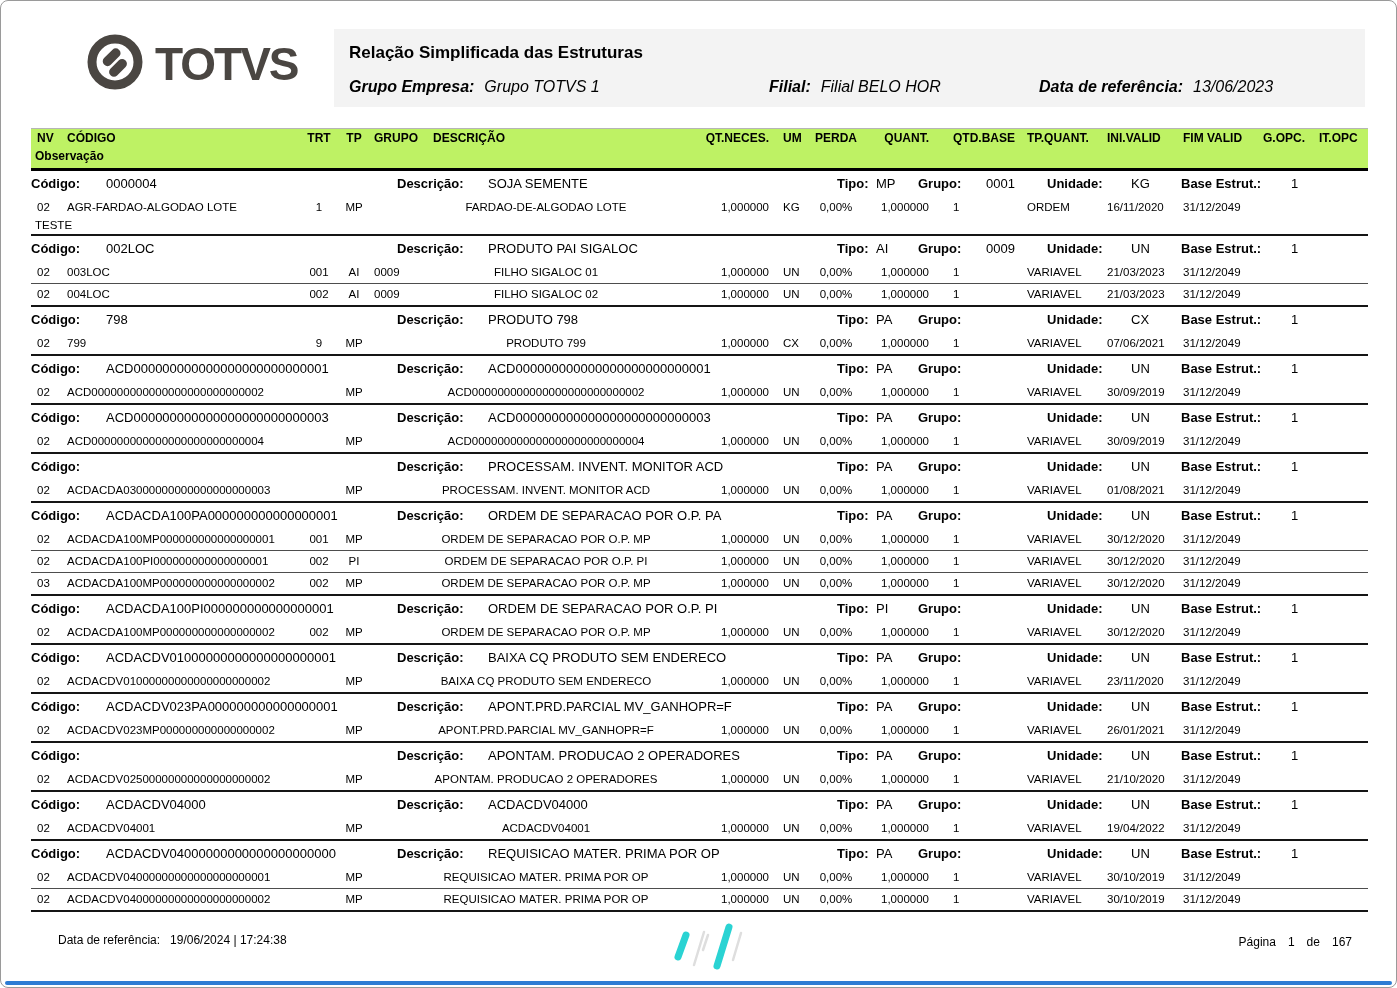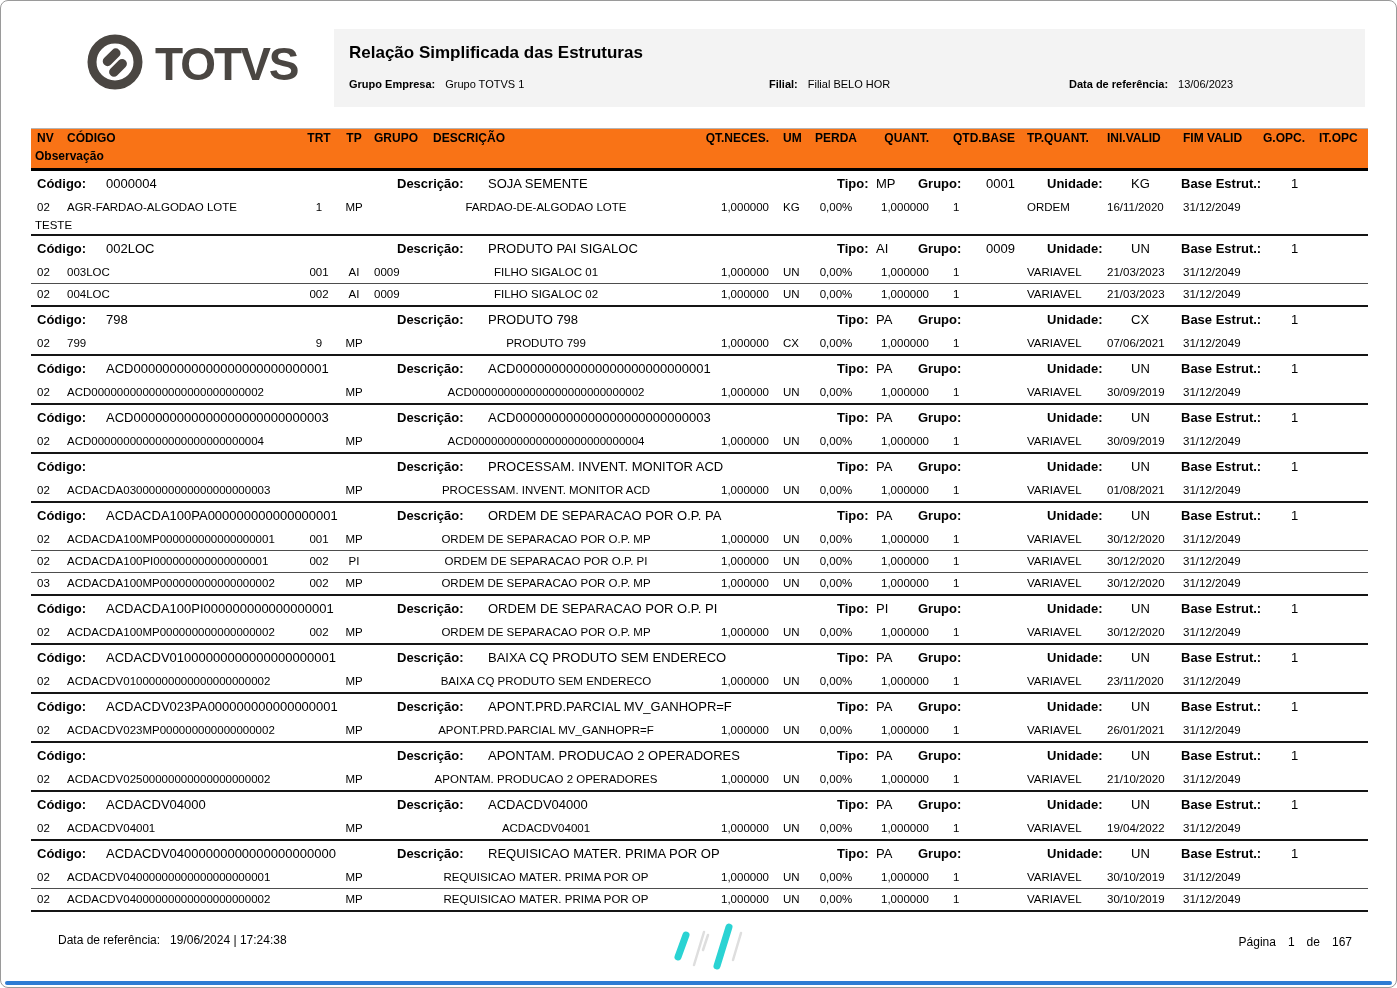--- a/index.html
+++ b/index.html
@@ -7,28 +7,28 @@
   body { font-family:"Liberation Sans", sans-serif; color:#000; }
   .page {
     position:relative; width:1397px; height:988px; background:#fff;
     border:1px solid #9a9a9a; border-radius:8px; overflow:hidden;
   }
   
   .hdr-panel { position:absolute; left:333px; top:28px; width:1031px; height:78px; background:#f3f3f3; }
   .logo { position:absolute; left:85px; top:32px; display:flex; align-items:center; gap:11px; }
   .logo-text { font-size:46px; font-weight:800; letter-spacing:-2px; color:#4a4642; line-height:58px; }
   .report-title { position:absolute; left:348px; top:42px; font-size:17px; font-weight:bold; }
-  .meta { position:absolute; top:77px; font-size:11px; white-space:nowrap; }
+  .meta { position:absolute; top:77px; font-size:16px; white-space:nowrap;font-style:italic; }
   .meta b { font-weight:bold; }
   .meta .v { margin-left:10px; }
-  .m1 { left:348px; } .m2 { left:768px; } .m3 { left:1053px;padding-left:15px; }
+  .m1 { left:348px; } .m2 { left:768px; } .m3 { left:1023px;padding-left:15px; }
   
   .band {
     position:absolute; left:30px; top:127px; width:1337px; height:43px;
-    background:#f97316; border-top:1px solid #b5b5b5; border-bottom:3px solid #000;
+    background:#bef264; border-top:1px solid #b5b5b5; border-bottom:3px solid #000;
     font-size:12px; font-weight:bold;
   }
   .band-line { position:relative; height:19px; line-height:19px; }
   .band-line2 { position:relative; height:18px; line-height:16px; padding-left:4px; }
   
   .cell { position:absolute; top:0; white-space:nowrap; }
   .c-nv{left:6px} .c-cod{left:36px}
   .c-trt{left:266px;width:44px;text-align:center}
   .c-tp{left:304px;width:38px;text-align:center}
   .c-grp{left:343px}
@@ -38,21 +38,21 @@
   .c-um{left:752px;width:36px;}
   .c-perda{left:778px;width:54px;text-align:center}
   .c-quant{left:810px;width:88px;text-align:right}
   .c-qtdb{left:922px} .c-tpq{left:996px} .c-ini{left:1076px}
   .c-fim{left:1152px} .c-gopc{left:1232px} .c-itopc{left:1288px}
   
   .content { position:absolute; left:30px; top:170px; width:1337px; }
   .sec-head { position:relative; height:26px; line-height:26px; font-size:13px; white-space:nowrap; }
   .sec-head .lbl { position:absolute; top:0; font-weight:bold; }
   .sec-head .val { position:absolute; top:0; }
-  .h-cod-l{left:6px} .h-cod-v{left:75px}
+  .h-cod-l{left:0} .h-cod-v{left:75px}
   .h-desc-l{left:366px} .h-desc-v{left:457px}
   .h-tipo-l{left:806px} .h-tipo-v{left:845px}
   .h-grp-l{left:887px} .h-grp-v{left:955px}
   .h-uni-l{left:1016px} .h-uni-v{left:1100px}
   .h-base-l{left:1150px} .h-base-v{left:1260px}
   .row-block { border-bottom:1px solid #4d4d4d; }
   .row-block.sec-end { border-bottom:2px solid #151515; }
   .trow { position:relative; height:21px; line-height:21px; font-size:11.5px; }
   .obs { height:16px; line-height:14px; font-size:11.5px; padding-left:4px; white-space:nowrap; }
   

